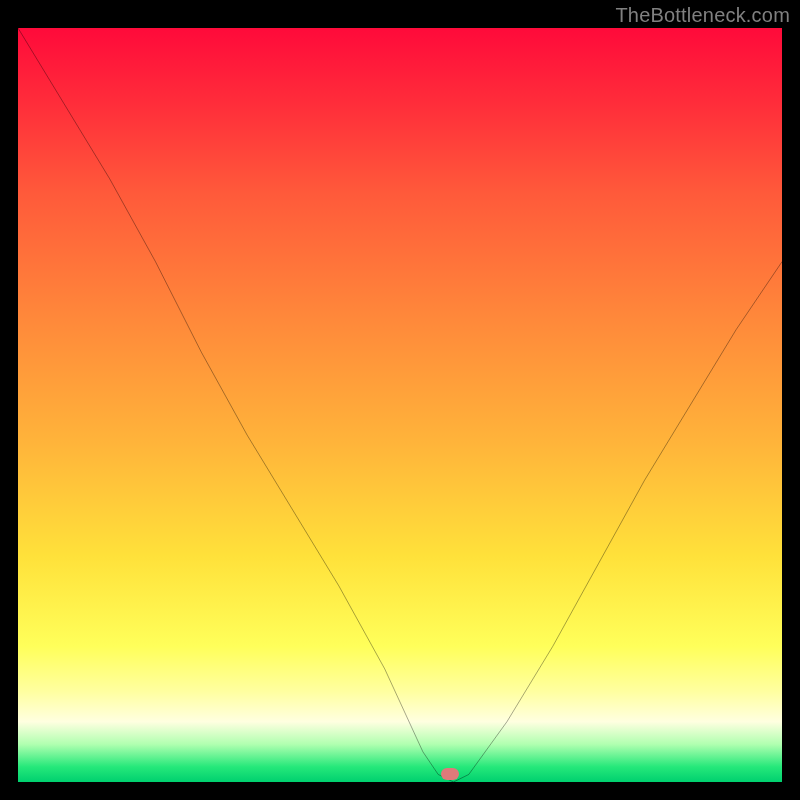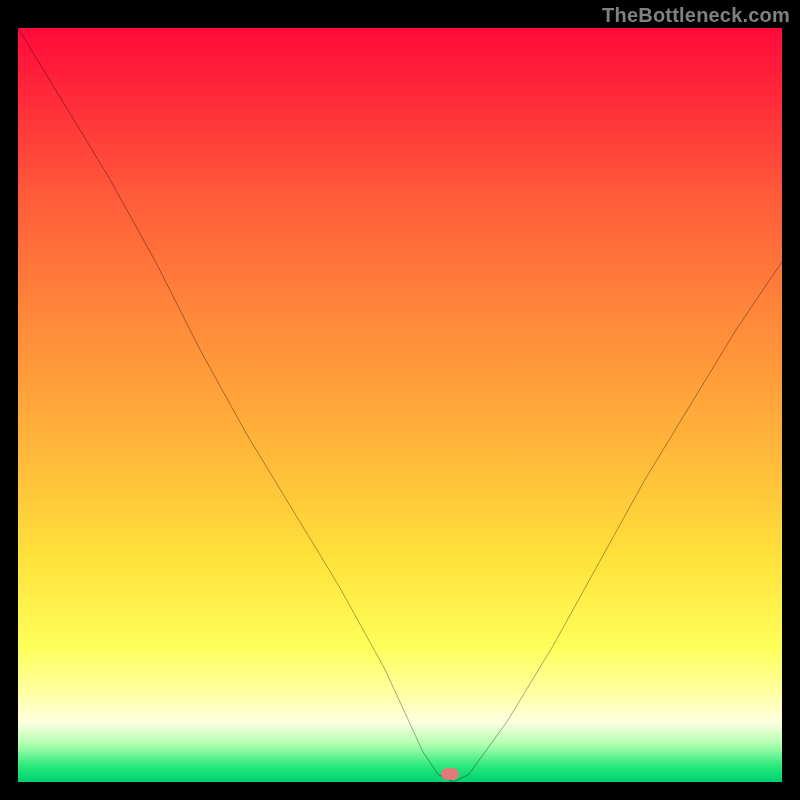--- a/index.html
+++ b/index.html
@@ -52,21 +52,21 @@
   background: #e07a7a;
   transform: translate(-50%, -50%);
 }
 .watermark {
   position: absolute;
   top: 4px;
   right: 10px;
   color: #808080;
   font-family: Arial, Helvetica, sans-serif;
   font-size: 20px;
-  font-weight: 700;
+  font-weight: 400;
   letter-spacing: 0.2px;
 }
 </style>
 </head>
 <body>
 <div class="wrap">
 
 <div class="plot">
   <svg class="curve" viewBox="0 0 100 100" preserveAspectRatio="none">
     <path id="curve-path" d="M0.00 0.00 L6.00 10.00 L12.00 20.00 L18.00 31.00 L24.00 43.00 L30.00 54.00 L36.00 64.00 L42.00 74.00 L48.00 85.00 L53.00 96.00 L55.00 99.00 L57.00 100.00 L59.00 99.00 L64.00 92.00 L70.00 82.00 L76.00 71.00 L82.00 60.00 L88.00 50.00 L94.00 40.00 L100.00 31.00" fill="none" stroke="#000" stroke-width="0.35" stroke-linejoin="round" stroke-linecap="round" vector-effect="non-scaling-stroke"></path>

